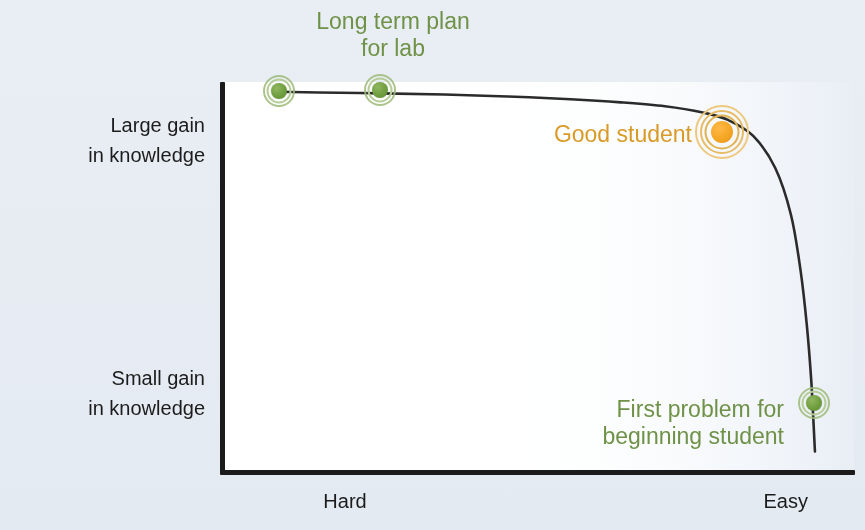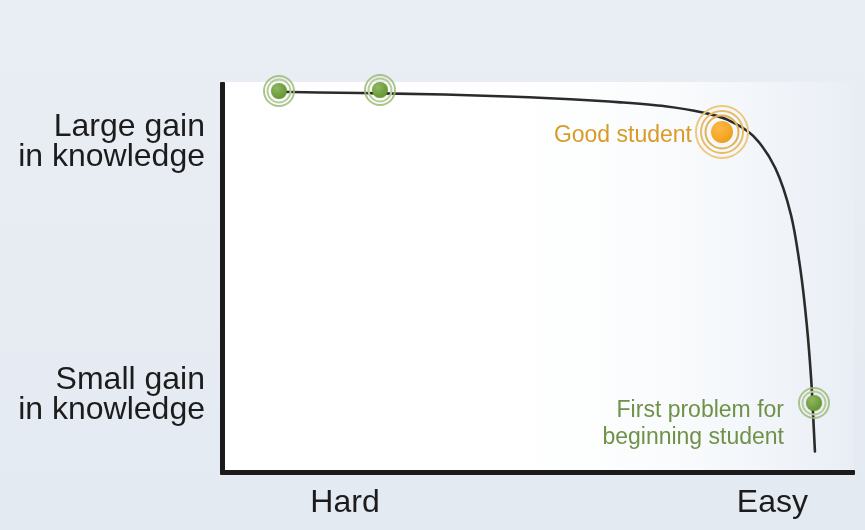--- a/index.html
+++ b/index.html
@@ -55,21 +55,21 @@
     top: 0;
     width: 865px;
     height: 530px;
     pointer-events: none;
   }
 
   
   .axis-label {
     position: absolute;
     color: #1c1c1c;
-    font-size: 32px;
+    font-size: 20px;
     line-height: 30px;
     white-space: nowrap;
   }
   #y-label-high {
     right: 660px;
     top: 110px;
     text-align: right;
   }
   #y-label-low {
     right: 660px;
@@ -200,20 +200,24 @@
   </div>
 
   <div class="axis-label" id="y-label-low">
     <div>Small gain</div>
     <div>in knowledge</div>
   </div>
 
   <div class="axis-label" id="x-label-hard">Hard</div>
   <div class="axis-label" id="x-label-easy">Easy</div>
 
+  <div class="annotation ann-green" id="ann-longterm">
+    <div>Long term plan</div>
+    <div>for lab</div>
+  </div>
 
   <div class="annotation ann-orange" id="ann-postdoc">
     <div>Good student</div>
   </div>
 
   <div class="annotation ann-green" id="ann-student">
     <div>First problem for</div>
     <div>beginning student</div>
   </div>
 

